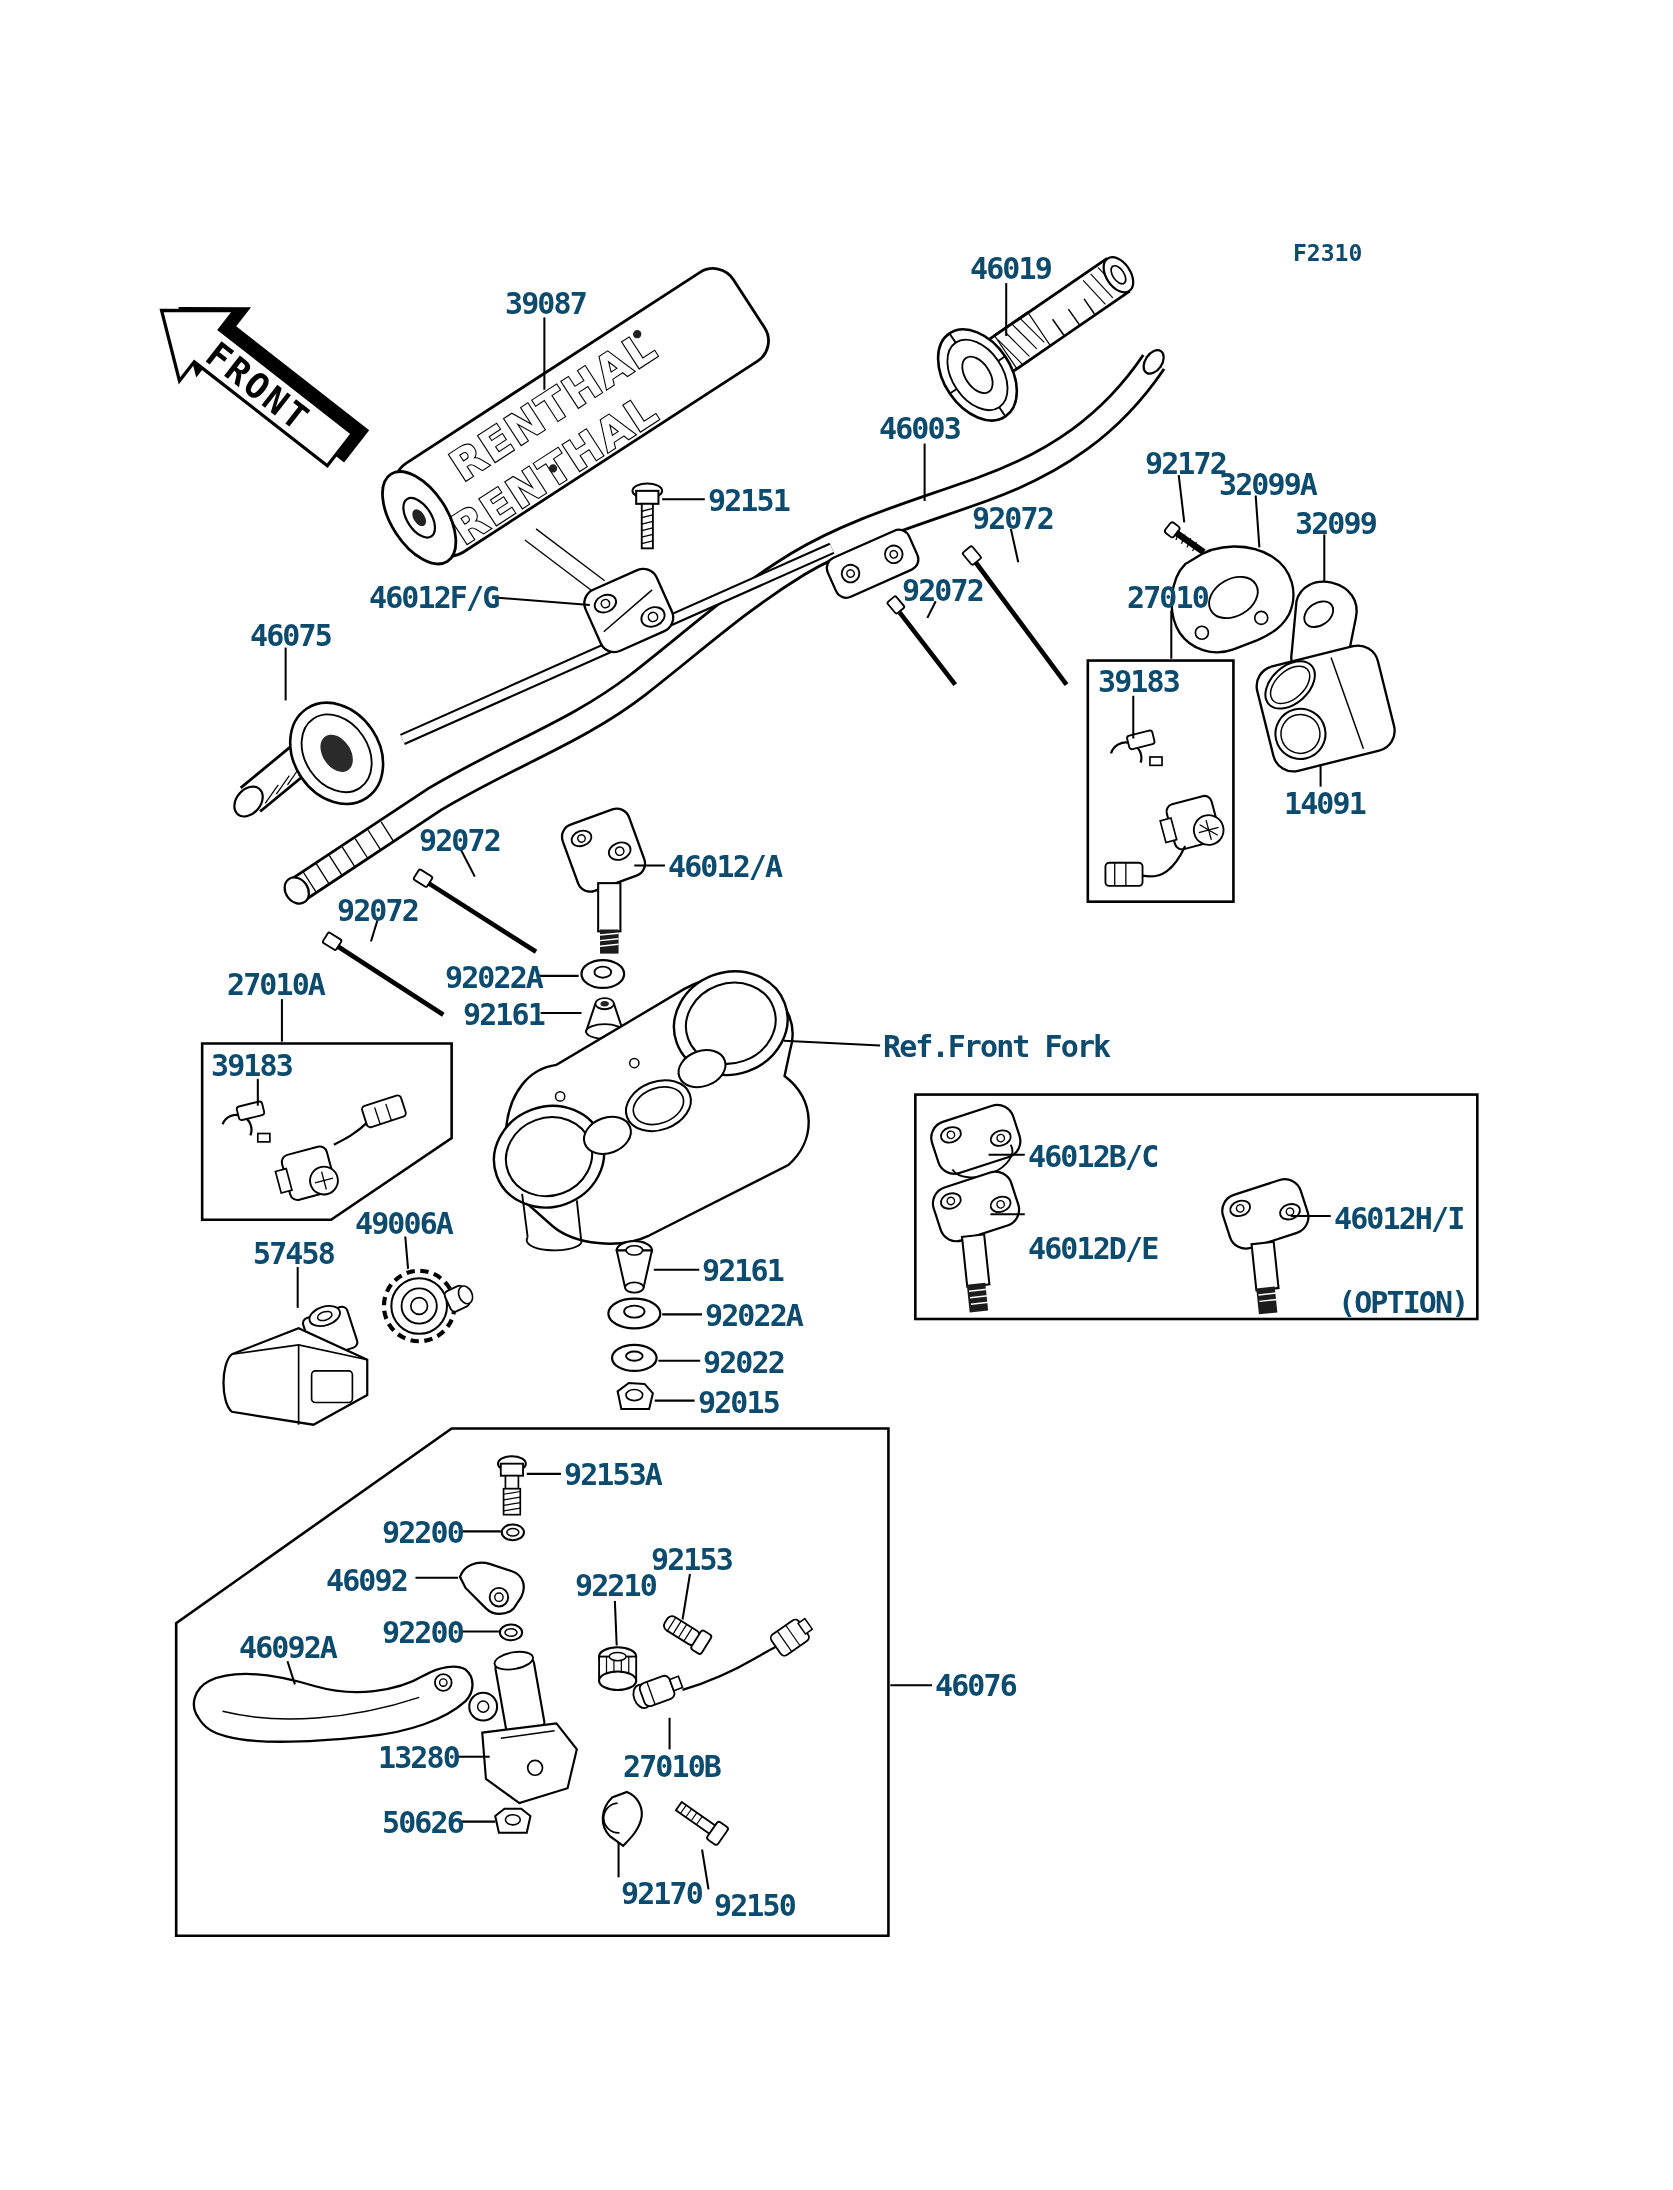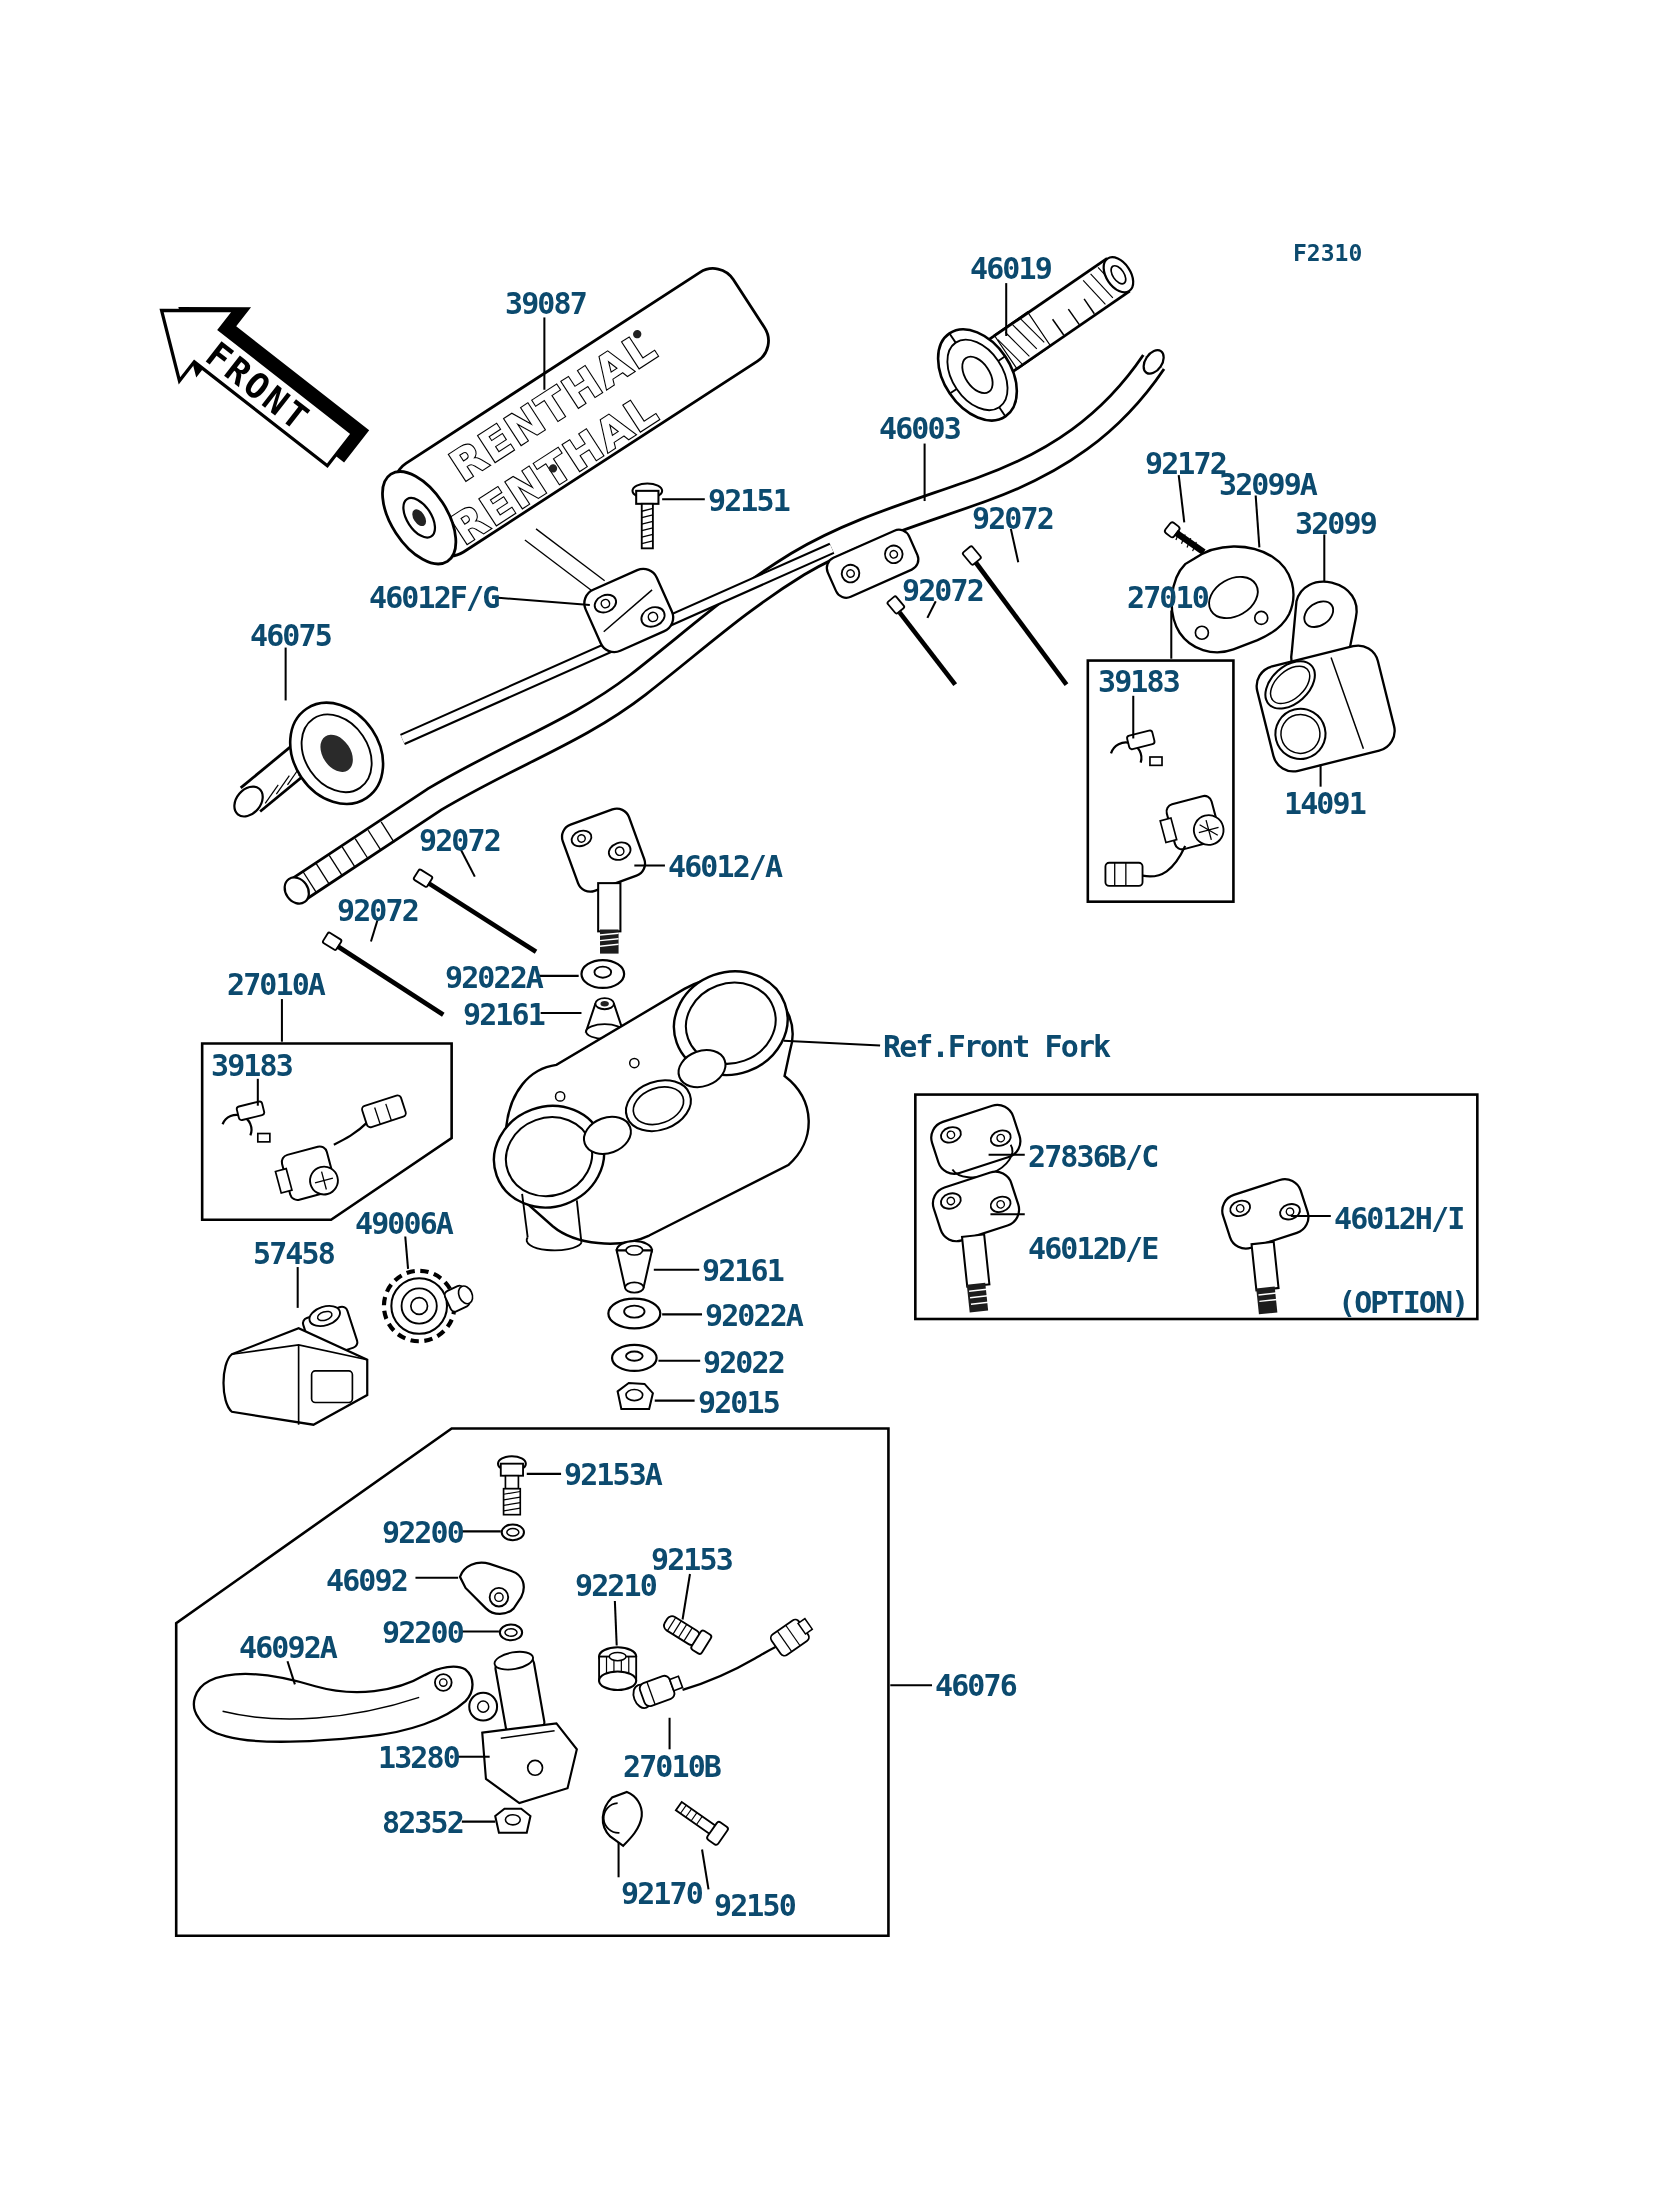--- a/index.html
+++ b/index.html
@@ -501,33 +501,33 @@
       <div class="part-label" style="left: 463px; top: 1000px;">92161</div>
       <div class="part-label" style="left: 227px; top: 970px;">27010A</div>
       <div class="part-label" style="left: 211px; top: 1051px;">39183</div>
       <div class="part-label" style="left: 883px; top: 1032px;">Ref.Front Fork</div>
       <div class="part-label" style="left: 355px; top: 1209px;">49006A</div>
       <div class="part-label" style="left: 253px; top: 1239px;">57458</div>
       <div class="part-label" style="left: 702px; top: 1256px;">92161</div>
       <div class="part-label" style="left: 705px; top: 1301px;">92022A</div>
       <div class="part-label" style="left: 703px; top: 1348px;">92022</div>
       <div class="part-label" style="left: 698px; top: 1388px;">92015</div>
-      <div class="part-label" style="left: 1028px; top: 1142px;">27836B/C</div>
+      <div class="part-label" style="left: 1028px; top: 1142px;">46012B/C</div>
       <div class="part-label" style="left: 1028px; top: 1200px; margin-top: 34px;">46012D/E</div>
       <div class="part-label" style="left: 1334px; top: 1204px;">46012H/I</div>
       <div class="part-label" style="left: 1338px; top: 1288px;">(OPTION)</div>
       <div class="part-label" style="left: 564px; top: 1460px;">92153A</div>
       <div class="part-label" style="left: 382px; top: 1518px;">92200</div>
       <div class="part-label" style="left: 326px; top: 1566px;">46092</div>
       <div class="part-label" style="left: 382px; top: 1618px;">92200</div>
       <div class="part-label" style="left: 575px; top: 1571px;">92210</div>
       <div class="part-label" style="left: 651px; top: 1545px; text-align: center;">92153</div>
       <div class="part-label" style="left: 239px; top: 1633px;">46092A</div>
       <div class="part-label" style="left: 378px; top: 1743px;">13280</div>
-      <div class="part-label" style="left: 382px; top: 1808px;">82352</div>
+      <div class="part-label" style="left: 382px; top: 1808px;">50626</div>
       <div class="part-label" style="left: 623px; top: 1752px;">27010B</div>
       <div class="part-label" style="left: 577px; top: 1879px; margin-left: 44px;">92170</div>
       <div class="part-label" style="left: 666px; top: 1891px; margin-left: 48px;">92150</div>
       <div class="part-label" style="left: 935px; top: 1671px;">46076</div>
     </div>
 
 </div>
 
 
 </body></html>

